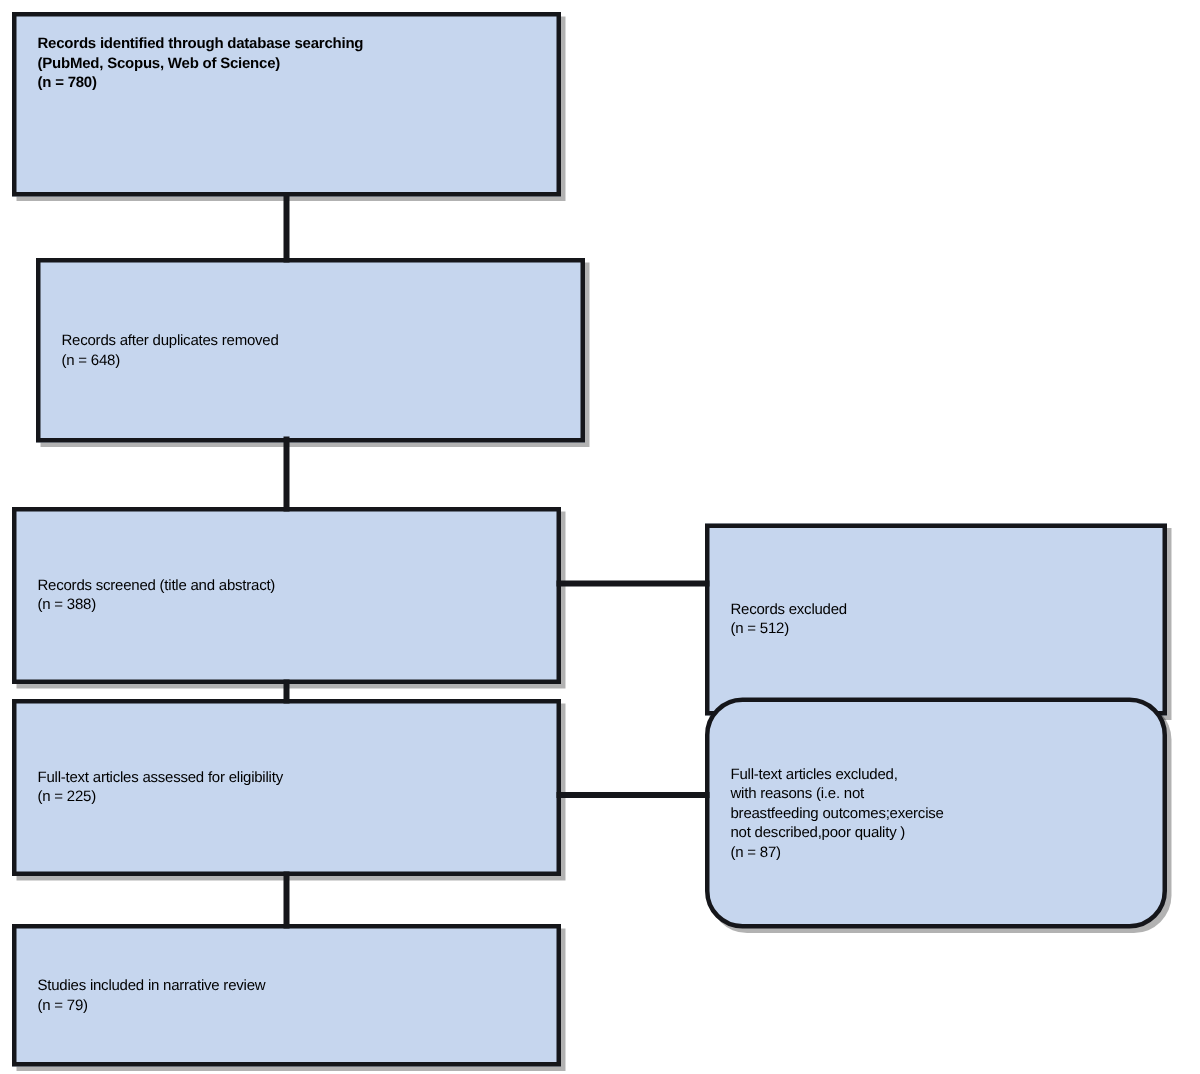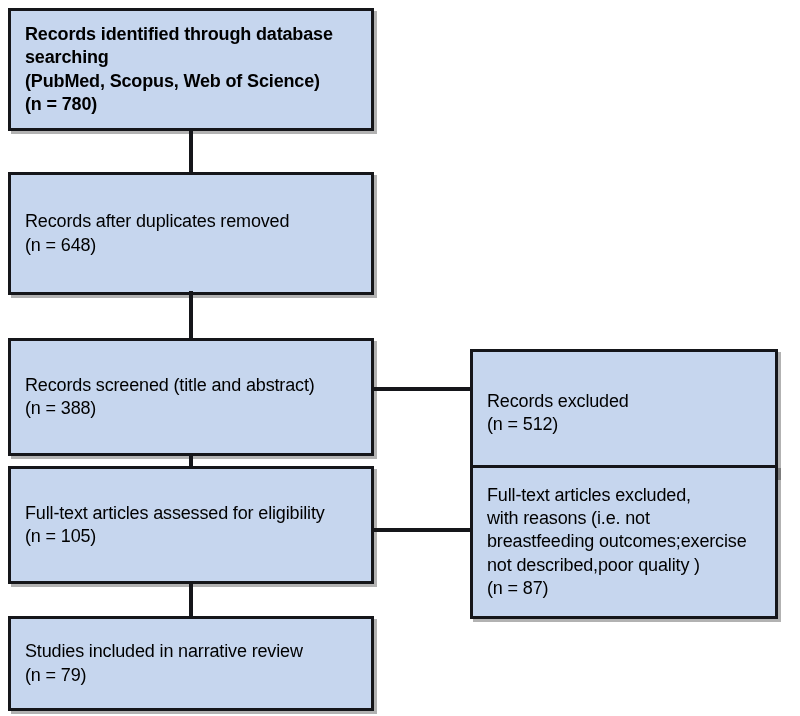--- a/index.html
+++ b/index.html
@@ -17,21 +17,21 @@
   }
 
   
   .box {
     position: absolute;
     box-sizing: border-box;
     background: #c6d6ee;
     border: 3px solid #15161a;
     box-shadow: 3px 3px 0 rgba(0,0,0,0.30);
     color: #000000;
-    font-size: 18px;
+    font-size: 10px;
     line-height: 1.30;
     white-space: pre-line;
     display: flex;
     align-items: center;
     padding: 0 0 0 14px;
     letter-spacing: -0.15px;
   }
   .box .txt {
     display: block;
     white-space: pre-line;
@@ -39,27 +39,27 @@
   .box.bold {
     font-weight: bold;
   }
 
   
   .col-left { left: 8px; width: 366px; }
   
   .col-right { left: 470px; width: 308px; }
 
   #box-identified      { top: 8px;   height: 123px; align-items: flex-start; padding-top: 12px; }
-  #box-duplicates      { top: 172px; height: 123px; }
+  #box-duplicates      { top: 172px; height: 123px; margin-left: 16px; }
   #box-screened        { top: 338px; height: 118px; }
   #box-fulltext        { top: 466px; height: 118px; }
   #box-included        { top: 616px; height: 95px;  }
 
   #box-excluded        { top: 349px; height: 128px; }
-  #box-excluded-reasons{ top: 465px; height: 154px; }
+  #box-excluded-reasons{ top: 465px; height: 154px; border-radius: 25px; }
 
   
   .conn {
     position: absolute;
     background: #15161a;
   }
   .conn.v { width: 4px; }
   .conn.h { height: 4px; }
 
   #conn-1-2  { left: 189px; top: 128px; height: 47px; }
@@ -86,21 +86,21 @@
 (n = 648)</span>
   </div>
 
   <div class="box col-left" id="box-screened">
     <span class="txt">Records screened (title and abstract)
 (n = 388)</span>
   </div>
 
   <div class="box col-left" id="box-fulltext">
     <span class="txt">Full-text articles assessed for eligibility
-(n = 105)</span>
+(n = 225)</span>
   </div>
 
   <div class="box col-left" id="box-included">
     <span class="txt">Studies included in narrative review
 (n = 79)</span>
   </div>
 
   <div class="box col-right" id="box-excluded">
     <span class="txt">Records excluded
 (n = 512)</span>

